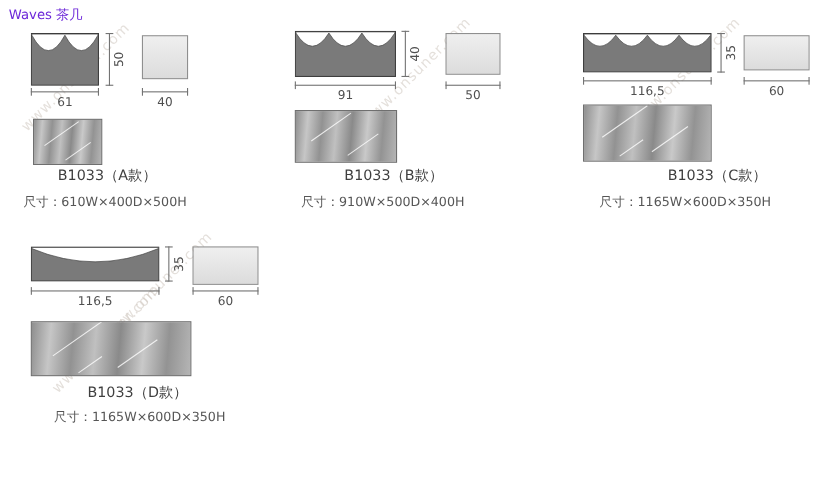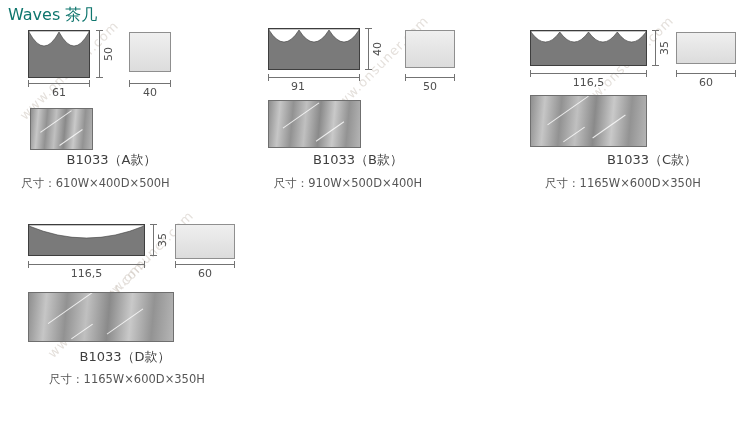--- a/index.html
+++ b/index.html
@@ -1,20 +1,20 @@
 <!DOCTYPE html>
 <html><head>
 <meta charset="utf-8">
 <style>
   html,body{margin:0;padding:0;background:#fff;}
   .canvas{
     position:relative;width:750px;height:437px;background:#ffffff;overflow:hidden;
     font-family:"DejaVu Sans","Liberation Sans",sans-serif;
   }
-  .page-title{position:absolute;left:8px;top:5px;font-size:16px;color:#0f766e;}
+  .page-title{position:absolute;left:8px;top:5px;font-size:12px;color:#6d28d9;}
   
   .wm{
     position:absolute;font-size:13px;letter-spacing:1px;color:#cfc7bf;opacity:.55;
     transform:rotate(-45deg);transform-origin:left center;white-space:nowrap;pointer-events:none;
   }
   
   .front{position:absolute;}
   .frect{fill:#7a7a7a;stroke:#3e3e3e;stroke-width:1;}
   .fwave{fill:#ffffff;stroke:#3e3e3e;stroke-width:0.6;}
   
@@ -66,34 +66,34 @@
 
     <div class="side" style="left:129px;top:32px;width:42px;height:40px"></div>
     <div class="dimh" style="left:129px;top:83px;width:42px"></div>
     <div class="dlabel" style="left:129px;top:86px;width:42px">40</div>
 
     <div class="persp" style="left:30px;top:108px;width:63px;height:42px">
       <span class="streak" style="width:38px;left:6px;top:12px"></span>
       <span class="streak" style="width:28px;left:26px;top:28px"></span>
     </div>
 
-    <div class="plabel" style="left:29px;top:151px;width:165px">B1033（A款）</div>
+    <div class="plabel" style="left:15px;top:151px;width:165px">B1033（A款）</div>
     <div class="psize" style="left:3px;top:176px;width:185px">尺寸：610W×400D×500H</div>
   </section>
 
   
   <section>
     <svg class="front" style="left:268px;top:28px" width="92" height="42" viewBox="0 0 92 42">
       <rect class="frect" x="0.5" y="0.5" width="91" height="41"></rect>
       <path class="fwave" d="M1,2 Q16,26 31,2 Q46,26 61,2 Q76,26 91,2 L91,1 L1,1 Z"></path>
     </svg>
     <div class="dimv" style="left:368px;top:28px;height:42px"></div>
     <div class="dlabel vlabel" style="left:371px;top:28px;height:42px">40</div>
     <div class="dimh" style="left:268px;top:77px;width:92px"></div>
-    <div class="dlabel" style="left:252px;top:80px;width:92px">91</div>
+    <div class="dlabel" style="left:268px;top:80px;width:92px">91</div>
 
     <div class="side" style="left:405px;top:30px;width:50px;height:38px"></div>
     <div class="dimh" style="left:405px;top:77px;width:50px"></div>
     <div class="dlabel" style="left:405px;top:80px;width:50px">50</div>
 
     <div class="persp" style="left:268px;top:100px;width:93px;height:48px">
       <span class="streak" style="width:44px;left:10px;top:14px"></span>
       <span class="streak" style="width:34px;left:44px;top:30px"></span>
     </div>
 

